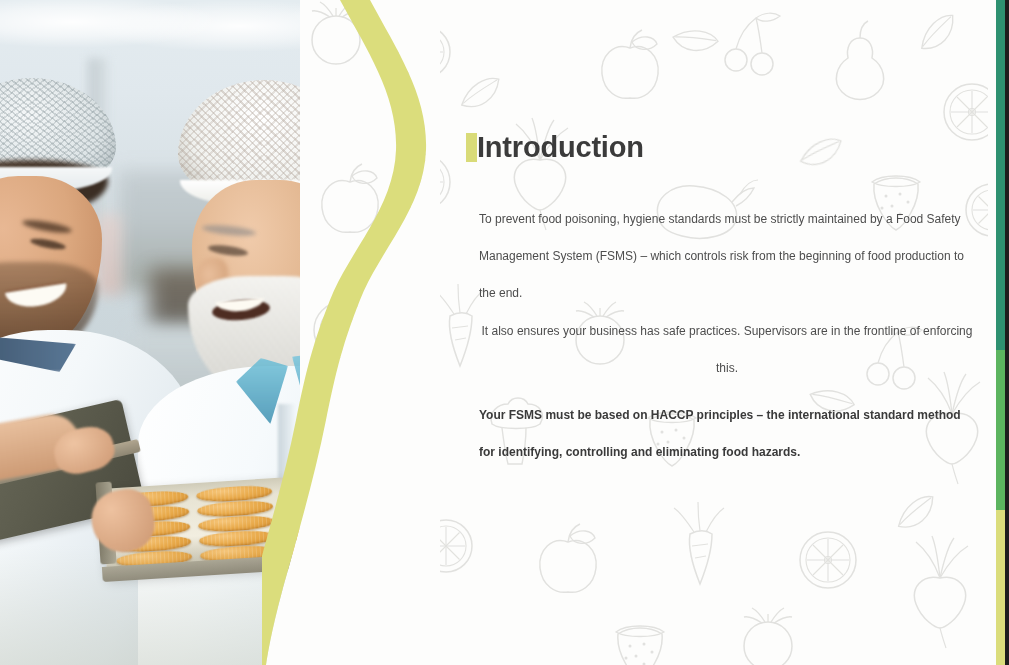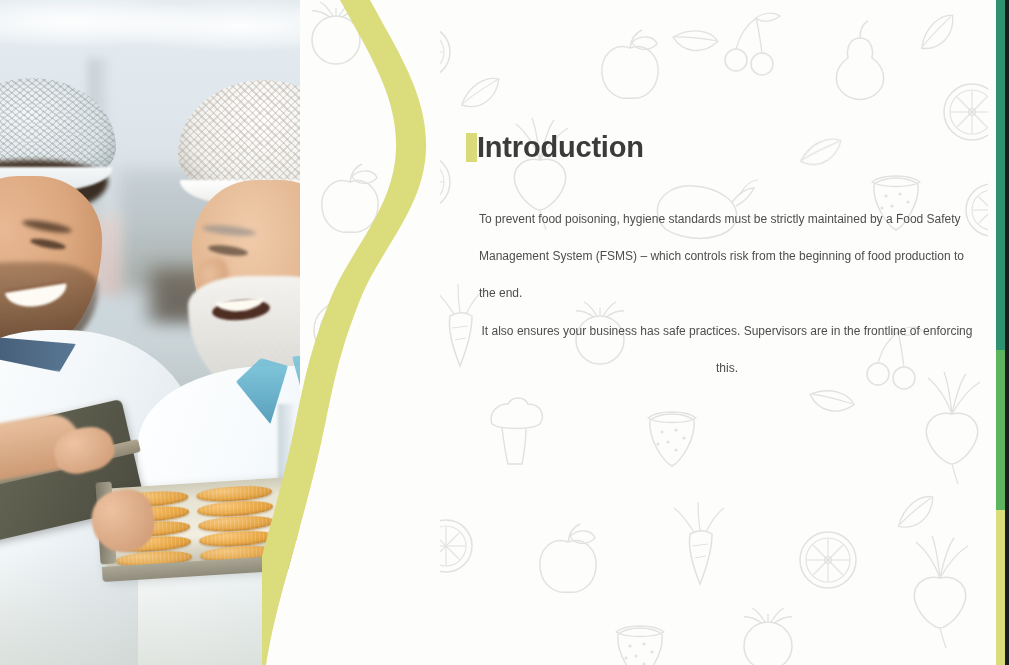--- a/index.html
+++ b/index.html
@@ -664,20 +664,21 @@
 
       <div class="heading-row">
         <span class="accent-square"></span>
         <span class="heading">Introduction</span>
       </div>
 
       <p class="body-block" id="para-1">To prevent food poisoning, hygiene standards must be strictly maintained by a Food Safety Management System (FSMS) – which controls risk from the beginning of food production to the end.</p>
 
       <p class="body-block" id="para-2">It also ensures your business has safe practices. Supervisors are in the frontline of enforcing this.</p>
 
+      <p class="body-block" id="para-3">Your FSMS must be based on HACCP principles – the international standard method for identifying, controlling and eliminating food hazards.</p>
 
 
     </div>
   </div>
 
   <svg class="wave" viewBox="0 0 178 665" preserveAspectRatio="none" aria-hidden="true" style="z-index:4;">
 
     <path d="M108,0
              C136,52 166,96 164,150
              C162,208 118,250 98,300

